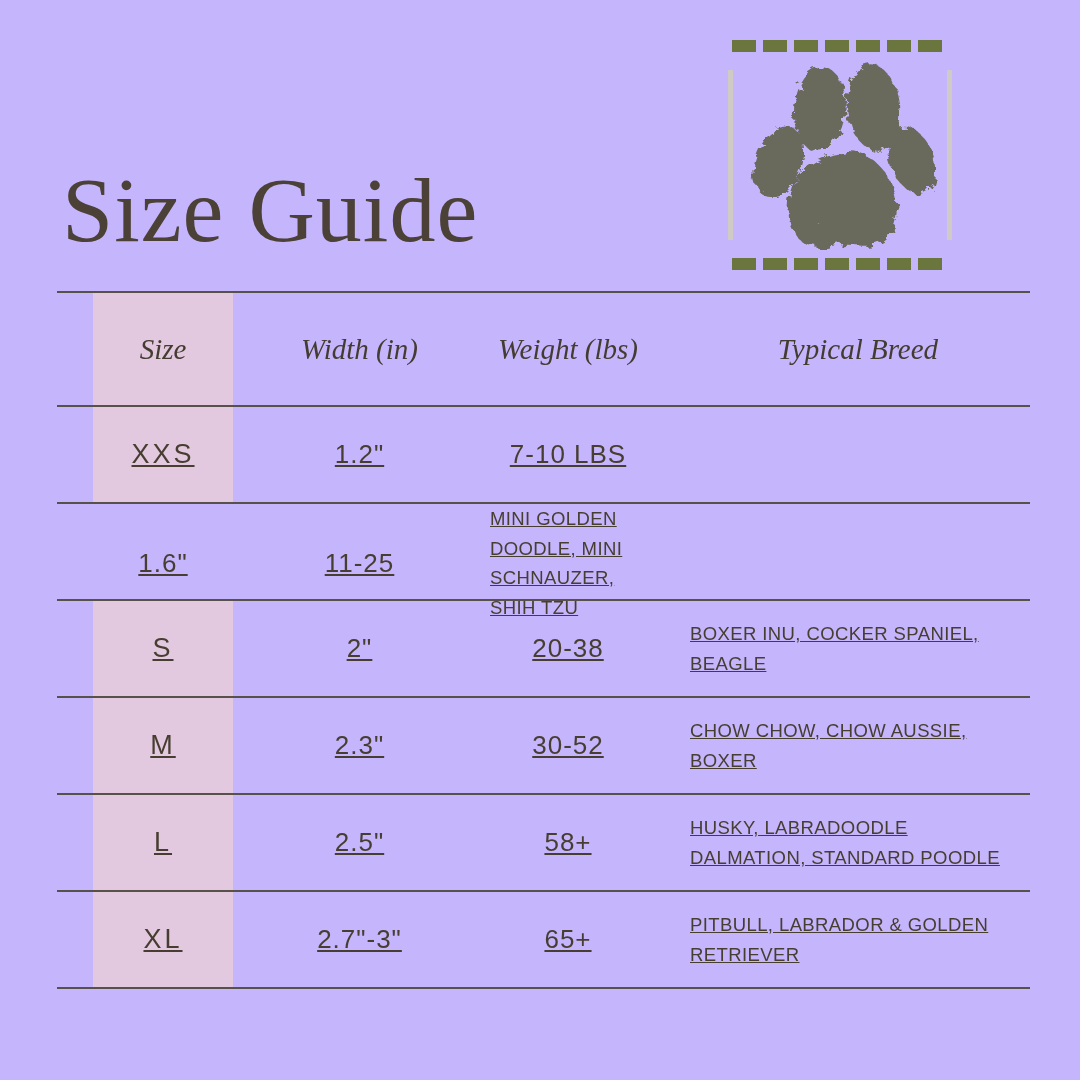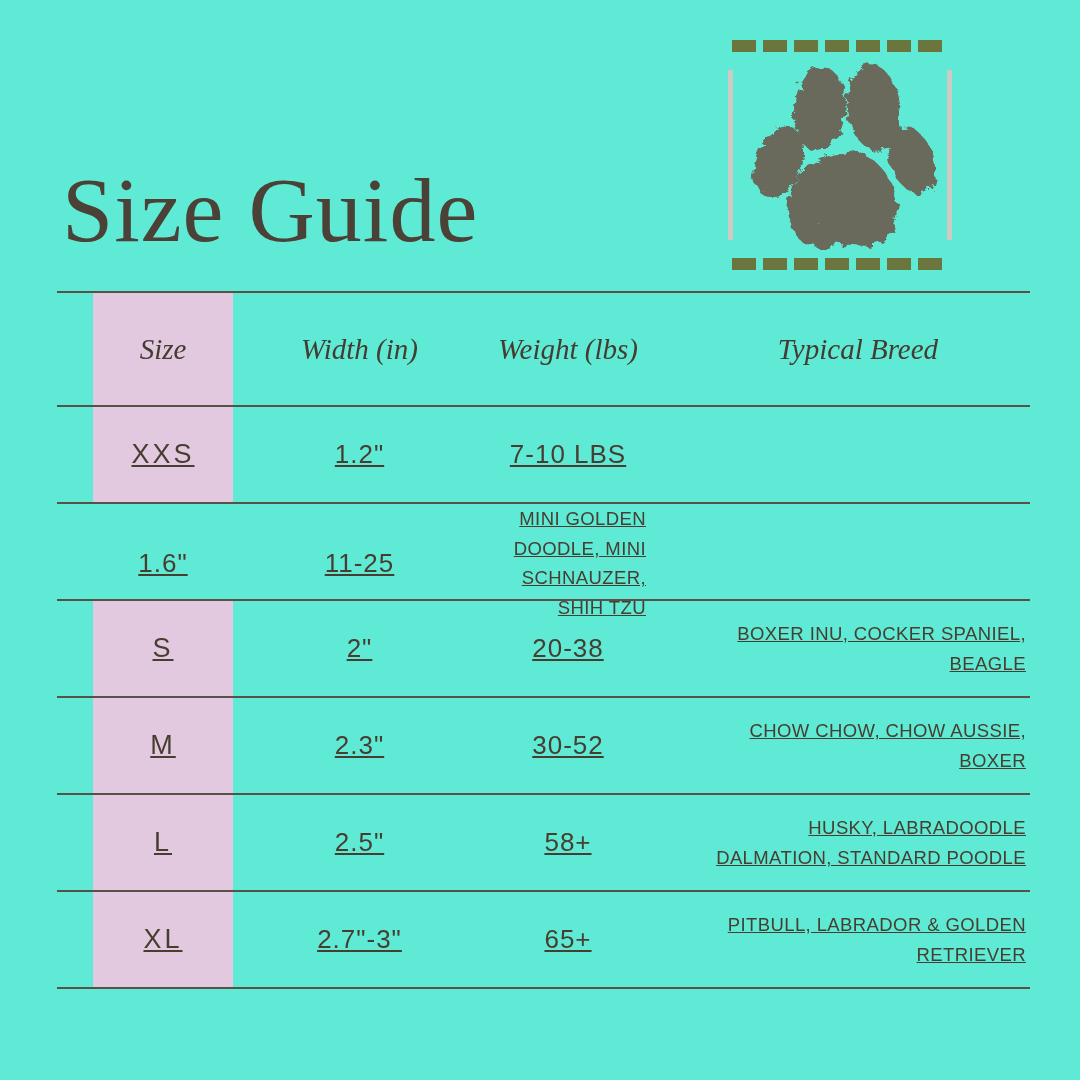--- a/index.html
+++ b/index.html
@@ -1,17 +1,17 @@
 <!DOCTYPE html>
 <html><head>
 <meta charset="utf-8">
 <style>
   html,body{margin:0;padding:0;}
   body{width:1080px;height:1080px;font-family:"Liberation Sans",sans-serif;}
-  #page{position:relative;width:1080px;height:1080px;background:#5eead4;overflow:hidden;}
+  #page{position:relative;width:1080px;height:1080px;background:#c4b5fd;overflow:hidden;}
 
   
   #title{
     position:absolute;left:62px;top:102px;
     font-family:"Liberation Serif","DejaVu Serif",serif;
     font-size:92px;font-weight:400;line-height:1;
     color:#4b4136;letter-spacing:1px;
   }
 
   
@@ -30,21 +30,21 @@
     position:absolute;left:57px;top:291px;width:973px;
     border-top:2px solid #57514a;
     color:#473e31;
   }
   .trow{
     display:grid;
     grid-template-columns:176px 217px 200px 380px;
     border-bottom:2px solid #57514a;
     align-items:center;
   }
-  .trow > div{display:flex;align-items:center;justify-content:center;text-align:right;height:100%;margin-left:36px;}
+  .trow > div{display:flex;align-items:center;justify-content:center;text-align:left;height:100%;margin-left:36px;}
   .col-size{background:#e2c9e0;}
   #header-row{height:112px;
     font-family:"Liberation Serif","DejaVu Serif",serif;
     font-style:italic;font-size:29px;font-weight:400;color:#453c31;}
   .data-row{height:95px;font-size:26px;text-decoration:underline;}
   .cell-size{letter-spacing:3px;font-size:27px;}
   .cell-width,.cell-weight{letter-spacing:1px;}
   .cell-breed{font-size:18.5px;letter-spacing:0.4px;line-height:1.6;padding:0 4px;}
 </style>
 </head>

